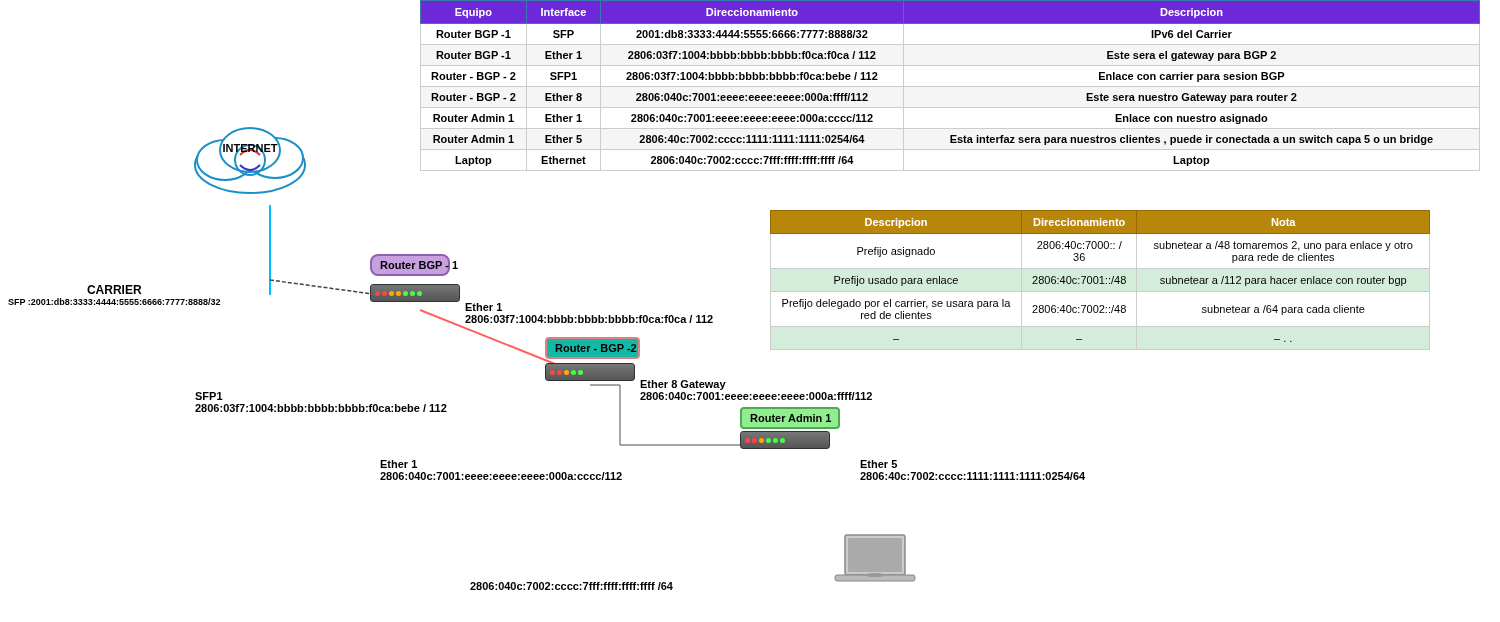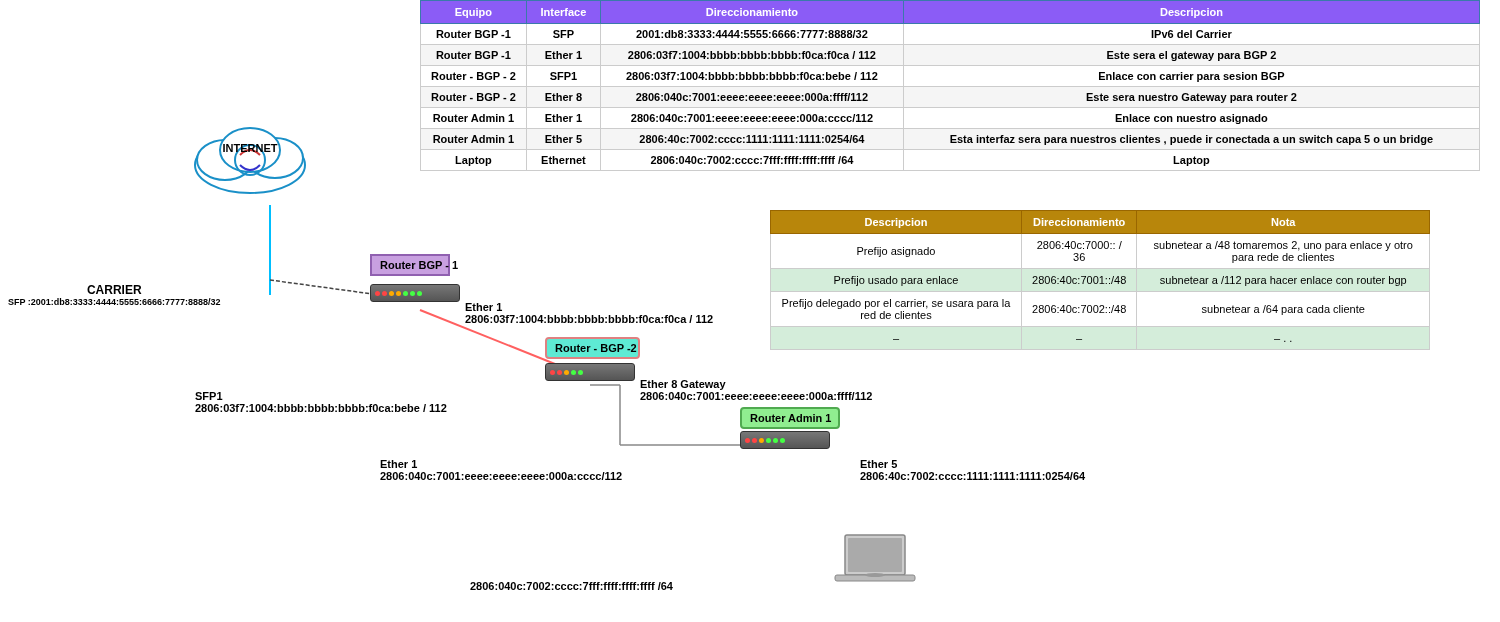--- a/index.html
+++ b/index.html
@@ -15,21 +15,21 @@
     
     .main-table {
       position: absolute;
       top: 0;
       left: 420px;
       border-collapse: collapse;
       width: 1060px;
       font-size: 11px;
     }
     .main-table th {
-      background: #8b5cf6;
+      background: #6d28d9;
       color: #fff;
       padding: 5px 8px;
       text-align: center;
       border: 1px solid #3a7aaa;
     }
     .main-table td {
       padding: 4px 2px;
       text-align: center;
       border: 1px solid #ccc;
       background: #fff;
@@ -72,21 +72,21 @@
       left: 185px;
       width: 130px;
       height: 95px;
     }
 
     
     .router-box {
       position: absolute;
       background: #c8a0e0;
       border: 2px solid #9060b0;
-      border-radius: 0;
+      border-radius: 8px;
       padding: 3px 8px;
       font-size: 11px;
       font-weight: bold;
       text-align: center;
       white-space: nowrap;
     }
 
     .router-admin-box {
       position: absolute;
       background: #90ee90;
@@ -94,21 +94,21 @@
       border-radius: 4px;
       padding: 3px 8px;
       font-size: 11px;
       font-weight: bold;
       text-align: center;
       white-space: nowrap;
     }
 
     .router-bgp2-box {
       position: absolute;
-      background: #5eead4;
+      background: #14b8a6;
       border: 2px solid #e08080;
       border-radius: 4px;
       padding: 3px 8px;
       font-size: 11px;
       font-weight: bold;
       text-align: center;
       white-space: nowrap;
     }
 
     

